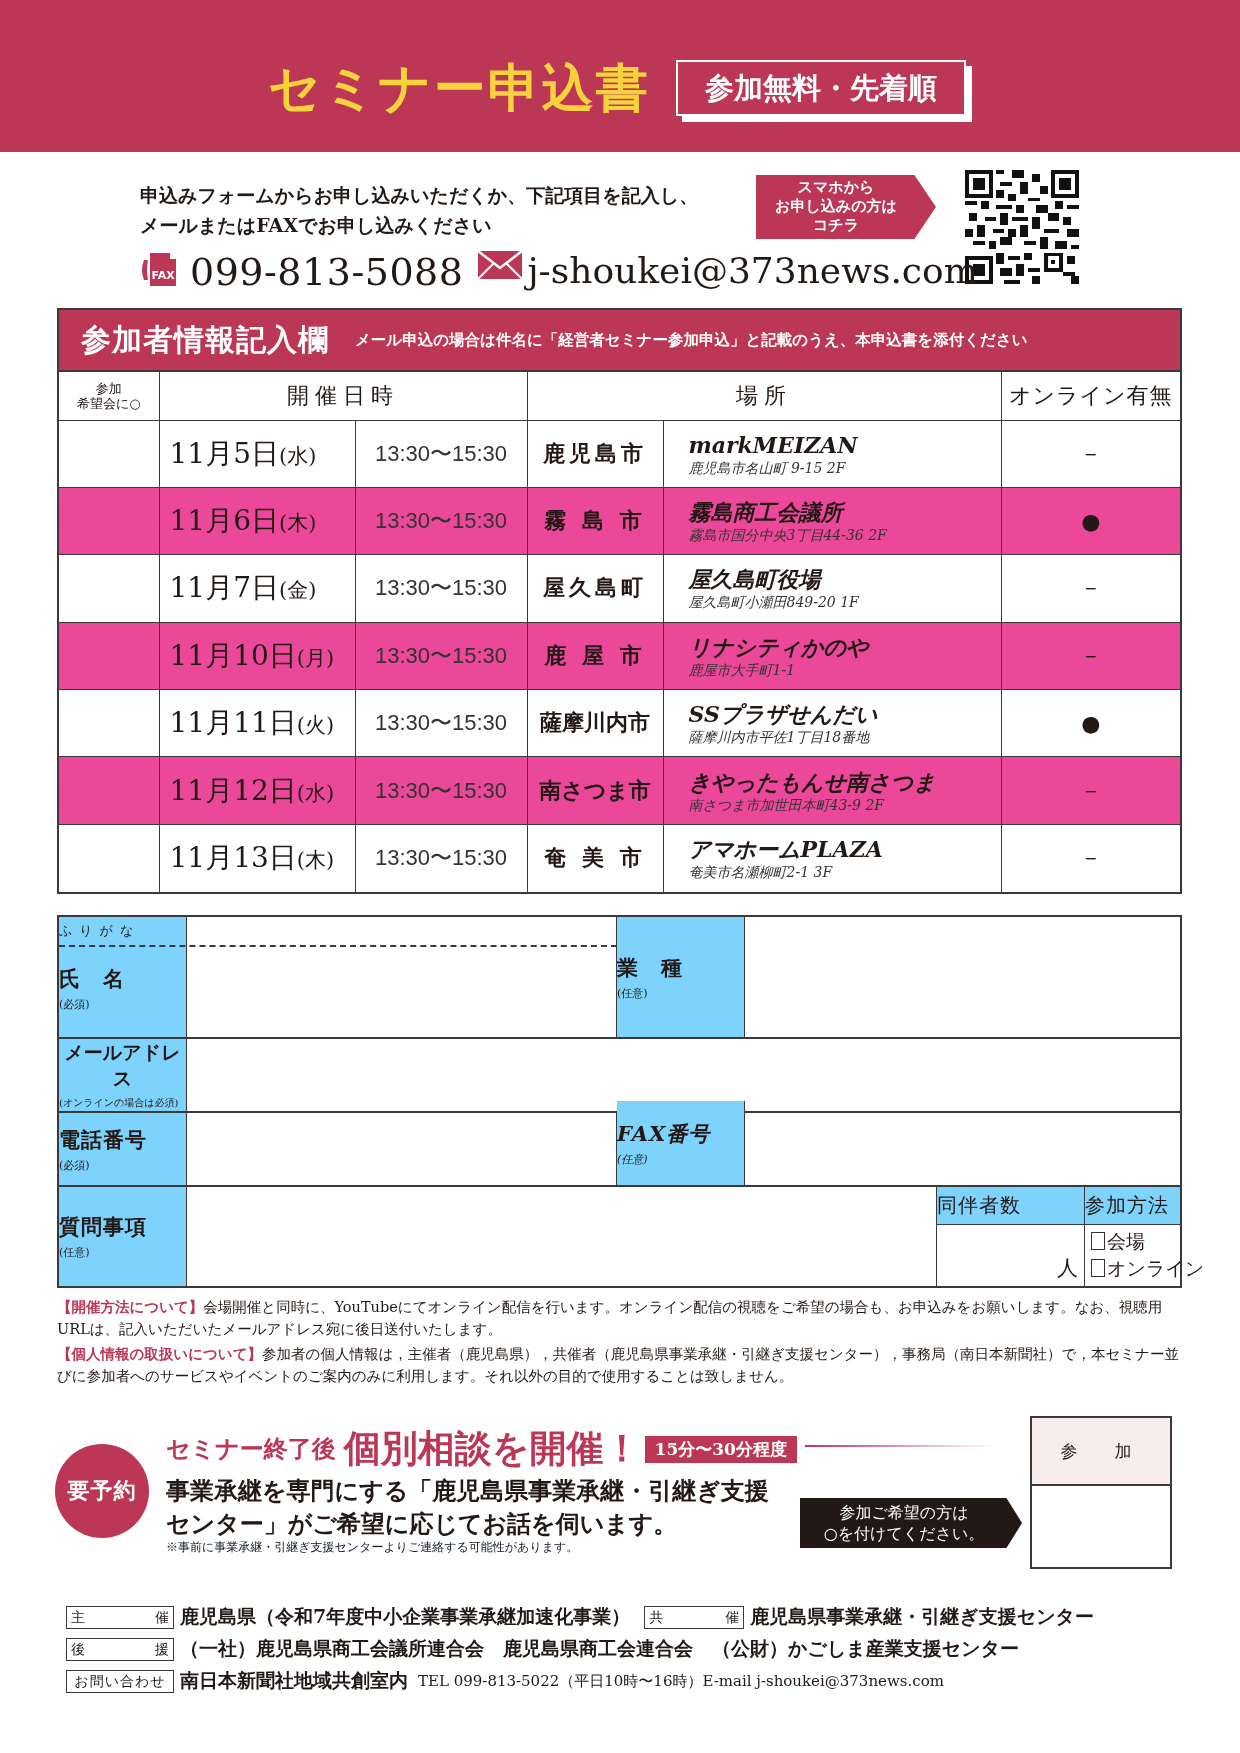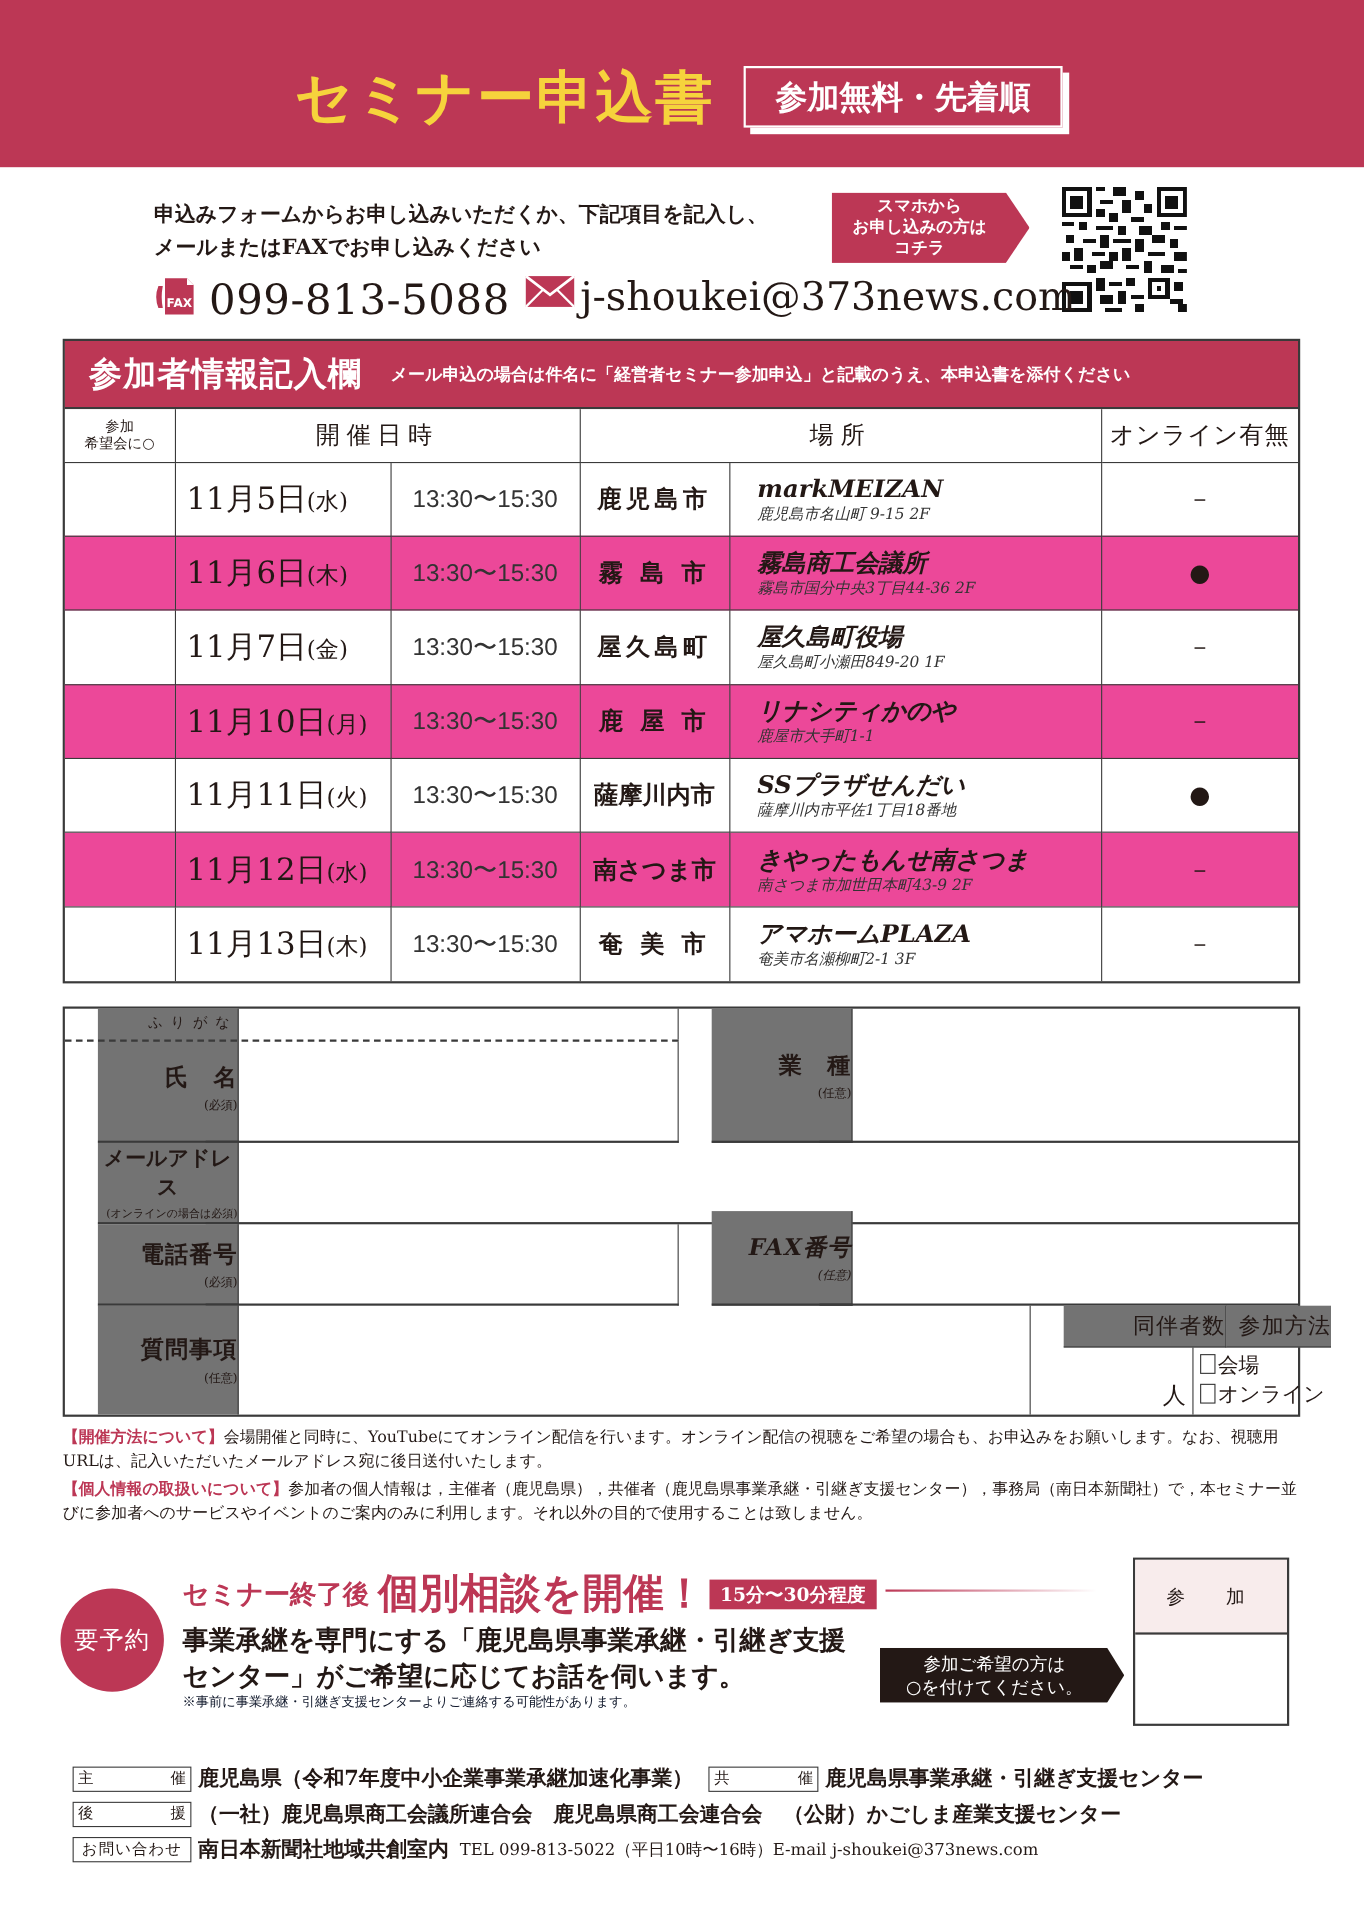--- a/index.html
+++ b/index.html
@@ -48,33 +48,33 @@
     .c-time { text-align: center; font-family: Liberation Sans, sans-serif; font-size: 22px; color: #333; }
     .c-city { text-align: center; font-size: 22px; font-weight: bold; letter-spacing: 4px; white-space: nowrap; }
     .c-venue { padding-left: 25px; font-style: italic; }
     .c-venue .vname { font-size: 22px; font-weight: bold; line-height: 28px; white-space: nowrap; }
     .c-venue .vaddr { font-size: 14px; color: #333; line-height: 18px; white-space: nowrap; }
     .c-online { text-align: center; font-size: 22px; }
 
     
     .form { position: absolute; left: 57px; top: 915px; width: 1125px; height: 373px; border: 2px solid #3a3a3a; }
     .cell { position: absolute; border-color: #3a3a3a; border-style: solid; border-width: 0; }
-    .lbl { background: #737373; display: flex; flex-direction: column; align-items: flex-end; justify-content: center; text-align: center; margin-left: 30px; }
+    .lbl { background: #7dd3fc; display: flex; flex-direction: column; align-items: flex-start; justify-content: center; text-align: center; }
     .lbl .main { font-size: 21px; font-weight: bold; letter-spacing: 1px; }
     .lbl .sub { font-size: 11px; margin-top: 4px; }
     .furi { font-size: 13px; letter-spacing: 7px; }
     .dashed { position: absolute; border-top: 2px dashed #3a3a3a; }
 
     
     .notes { position: absolute; left: 57px; top: 1296px; width: 1125px; font-size: 14.5px; line-height: 22px; color: #231815; }
     .notes p { margin-bottom: 3px; }
     .notes .hl { color: #bc3755; font-weight: bold; }
 
     
-    .circle { position: absolute; left: 55px; top: 1444px; width: 94px; height: 94px; border-radius: 50%; background: #bc3755; color: #ffffff; font-size: 22px; font-weight: normal; display: flex; align-items: center; justify-content: center; letter-spacing: 1px; }
+    .circle { position: absolute; left: 55px; top: 1444px; width: 94px; height: 94px; border-radius: 50%; background: #bc3755; color: #ffffff; font-size: 22px; font-weight: bold; display: flex; align-items: center; justify-content: center; letter-spacing: 1px; }
     .consult-head { position: absolute; left: 166px; top: 1424px; display: flex; align-items: center; white-space: nowrap; }
     .consult-head .pre { color: #bc3755; font-size: 24px; font-weight: bold; }
     .consult-head .big { color: #bc3755; font-size: 37px; font-weight: bold; margin-left: 8px; }
     .consult-head .dur { background: #bc3755; color: #ffffff; font-size: 17px; font-weight: bold; padding: 2px 10px; margin-left: 4px; }
     .consult-line { position: absolute; left: 805px; top: 1445px; width: 192px; height: 2px; background: linear-gradient(to right, #bc3755, rgba(188,55,85,0)); }
     .consult-body { position: absolute; left: 166px; top: 1474px; font-size: 24px; font-weight: bold; line-height: 33px; width: 620px; }
     .consult-small { position: absolute; left: 166px; top: 1539px; font-size: 12px; color: #0f172a; }
     .black-arrow { position: absolute; left: 800px; top: 1498px; width: 222px; height: 50px; background: #231815; clip-path: polygon(0 0, 93% 0, 100% 50%, 93% 100%, 0 100%); color: #ffffff; font-size: 16px; line-height: 21px; text-align: center; padding-top: 4px; padding-right: 14px; }
     .join-box { position: absolute; left: 1030px; top: 1416px; width: 142px; height: 153px; border: 2px solid #3a3a3a; }
     .join-box .top { height: 68px; background: #f8ecec; border-bottom: 2px solid #3a3a3a; display: flex; align-items: center; justify-content: center; font-size: 17px; letter-spacing: 10px; }

